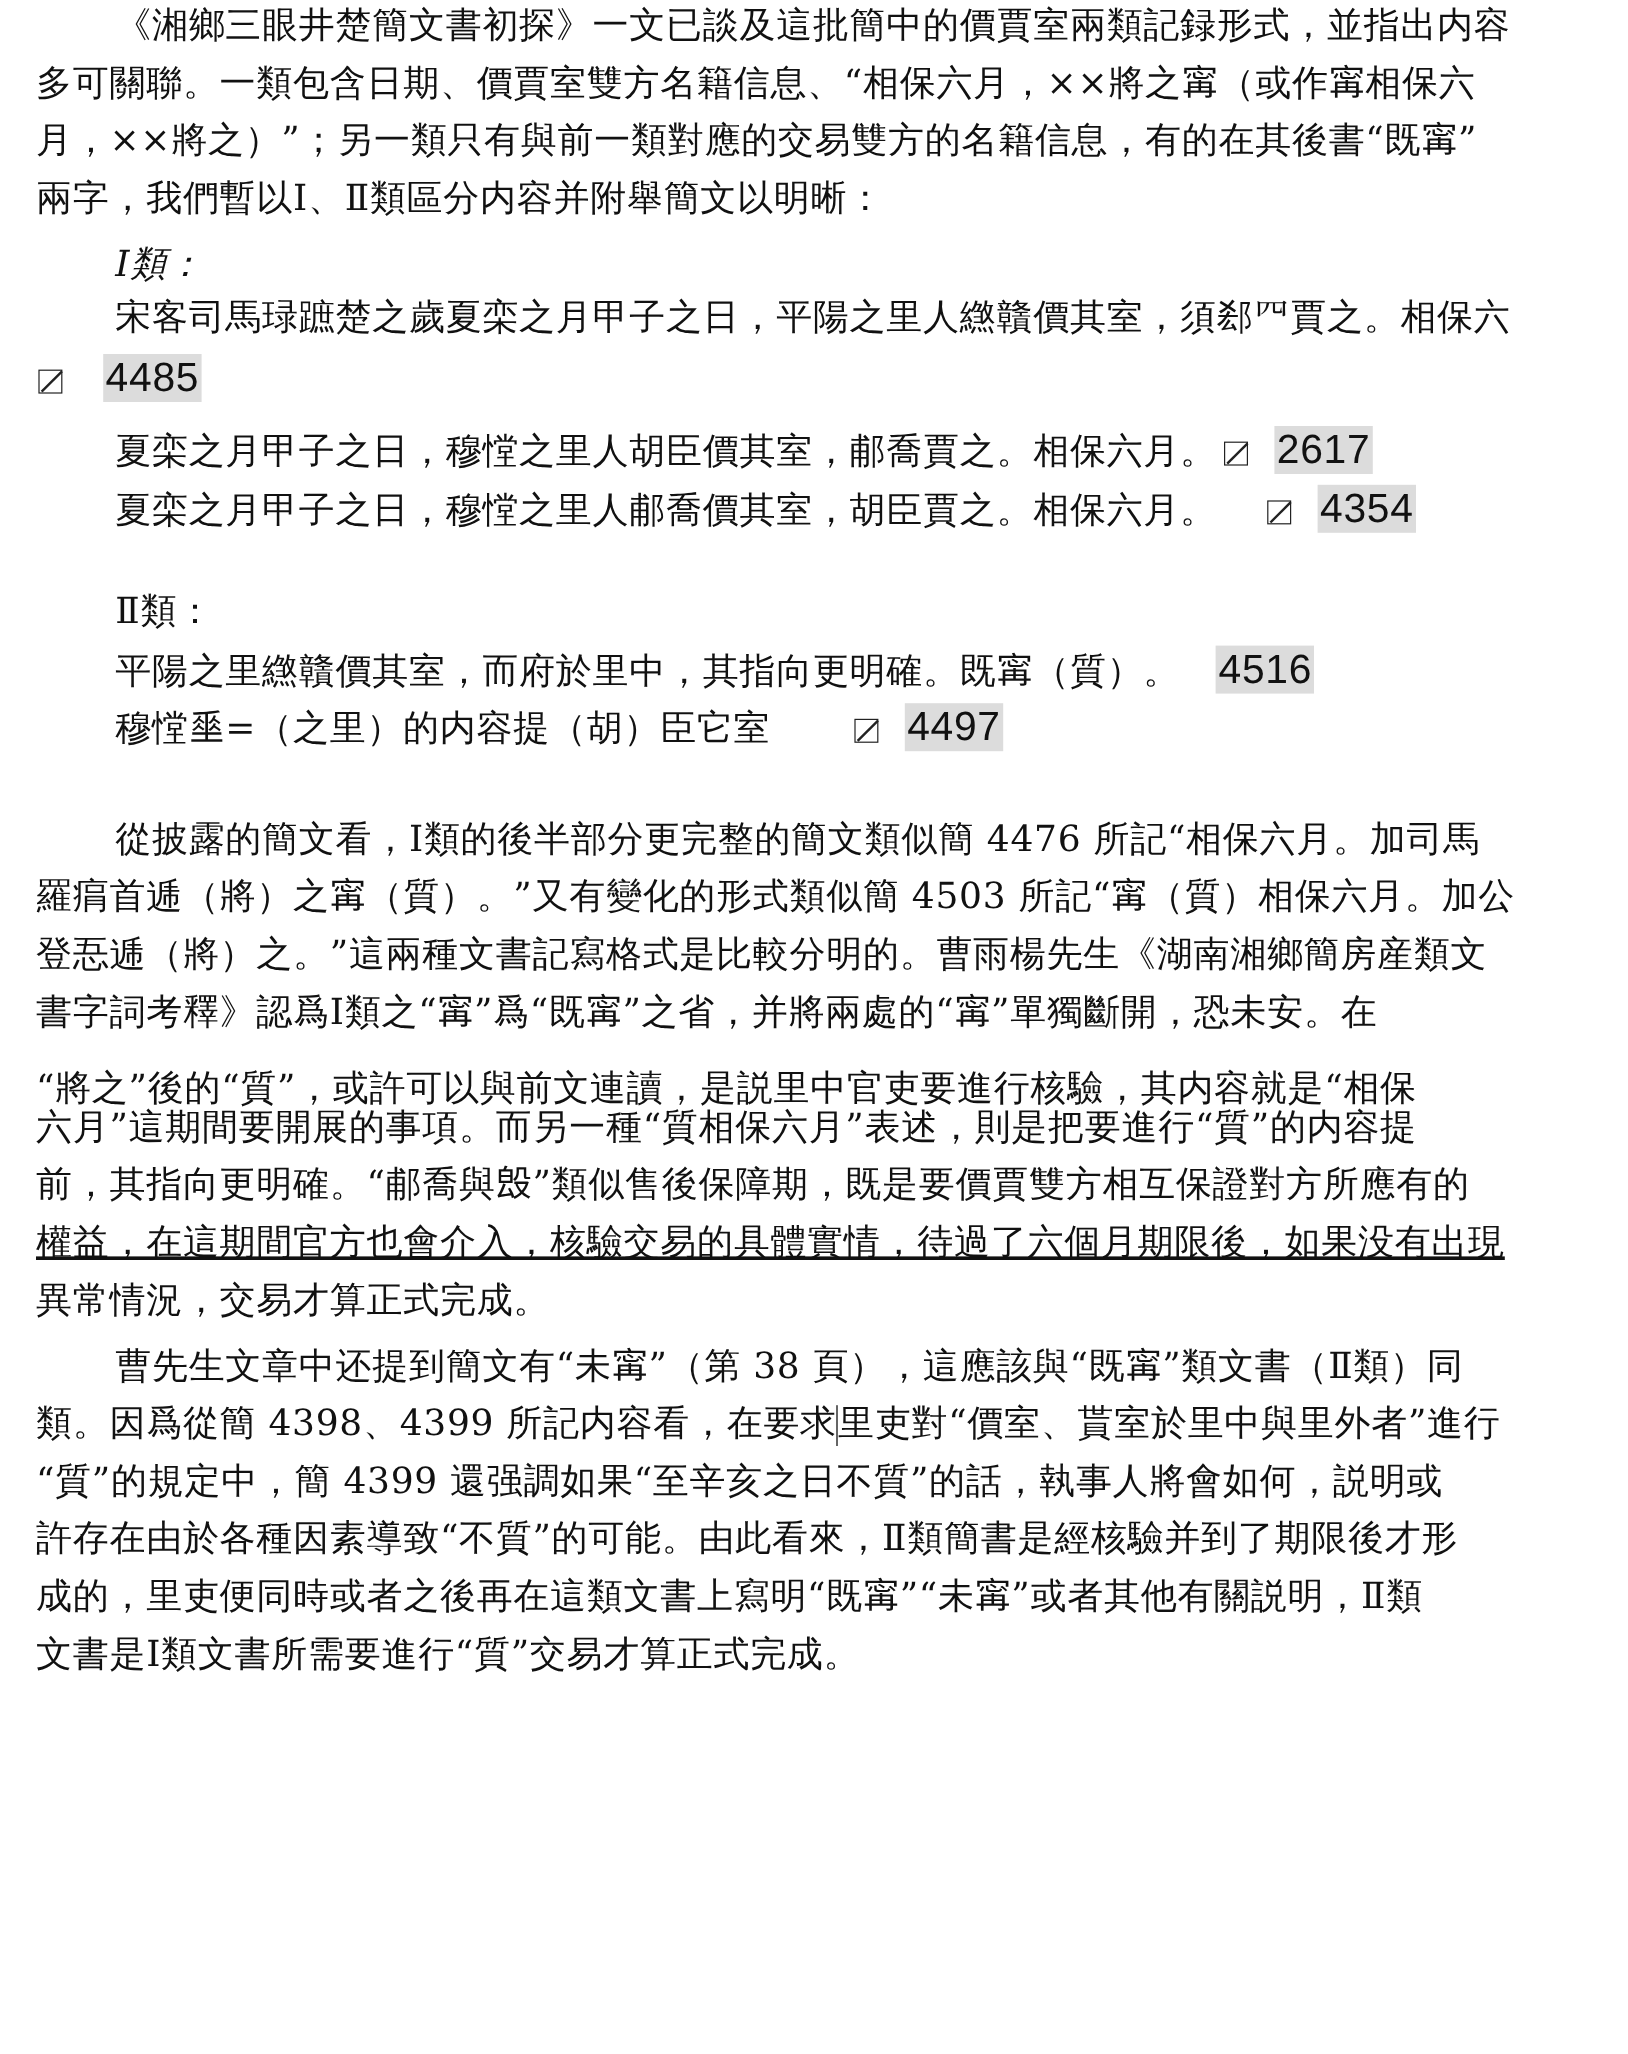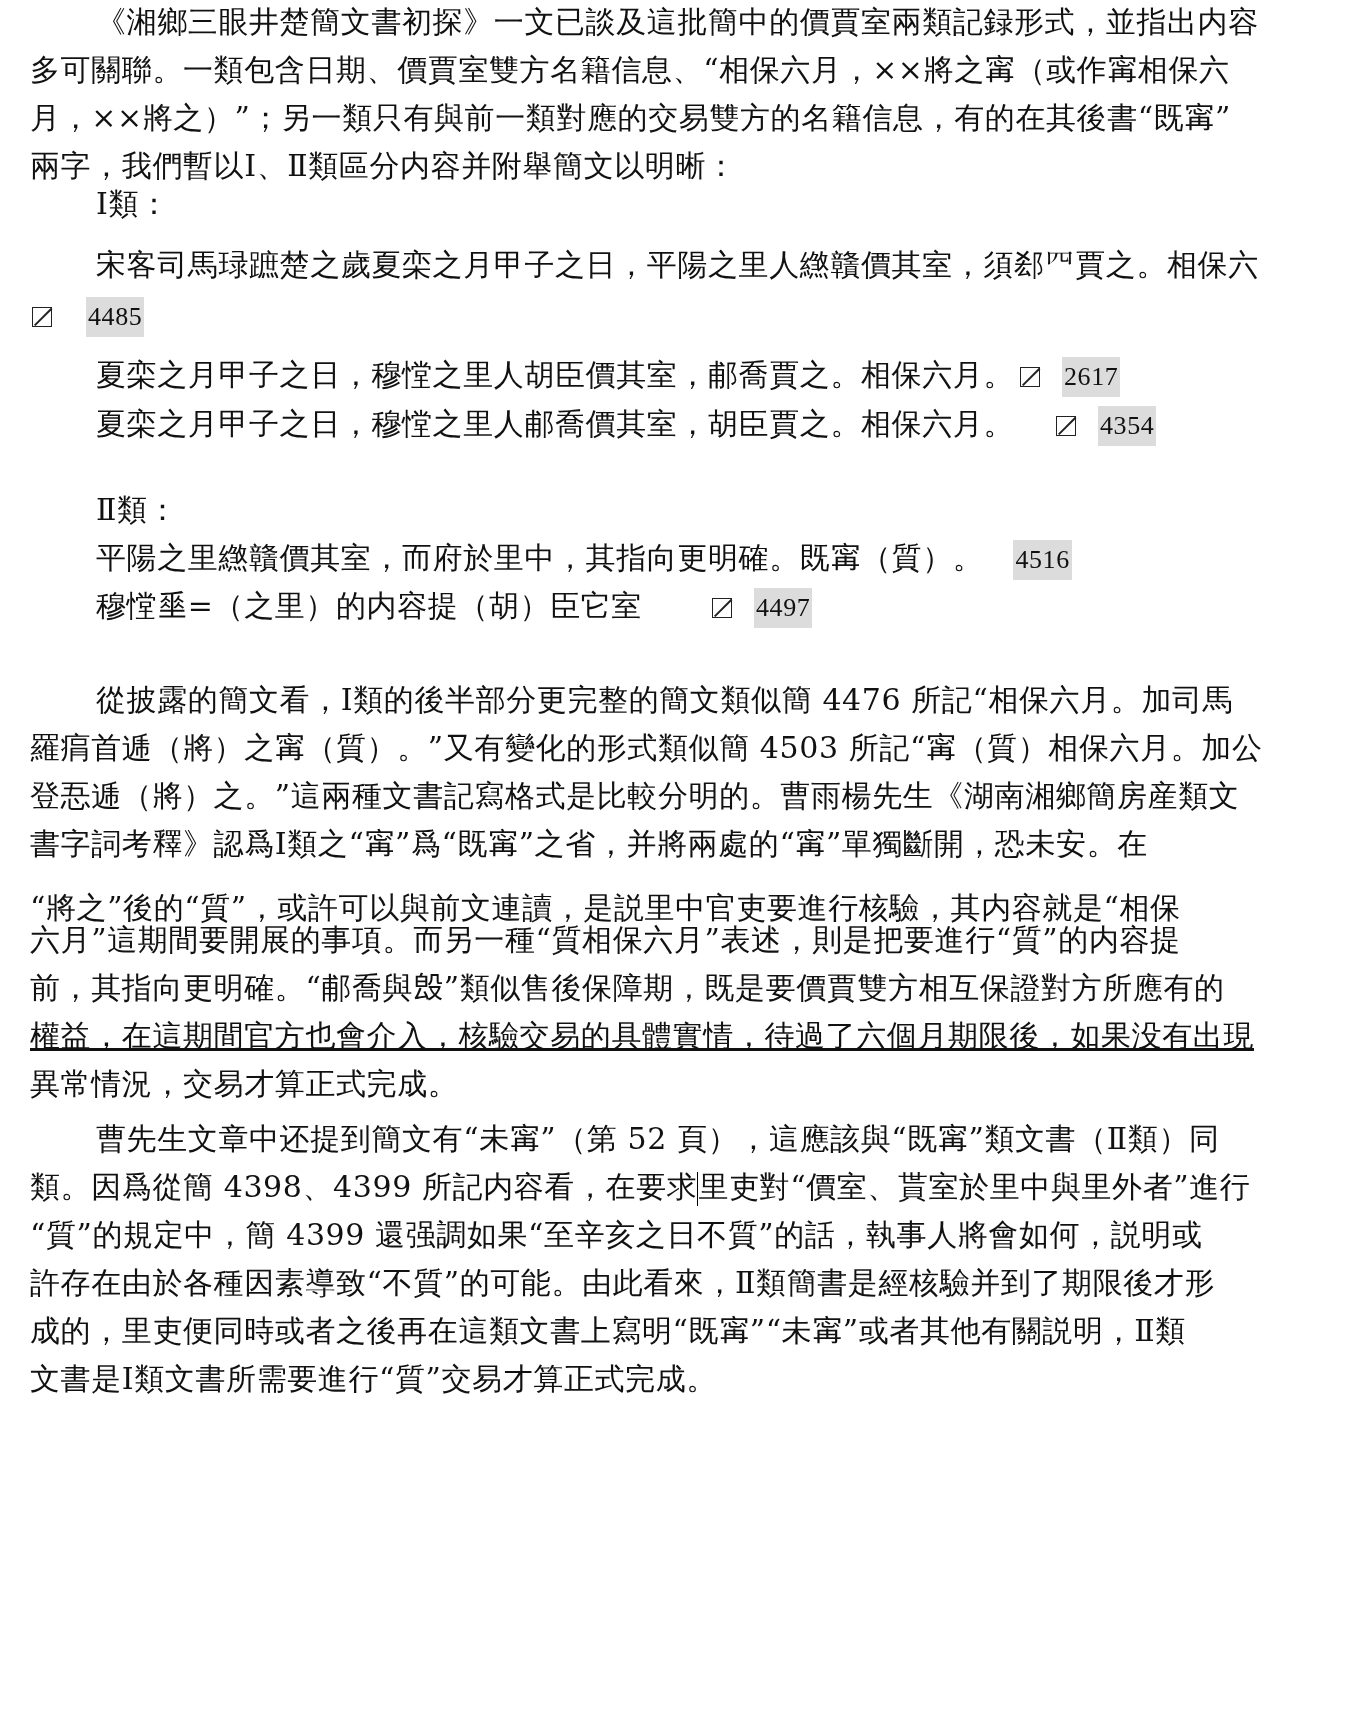--- a/index.html
+++ b/index.html
@@ -9,21 +9,21 @@
     color: #111111;
   }
   .page { position: absolute; left: 30px; top: 0; width: 1300px; }
   .line {
     position: absolute; left: 0; white-space: nowrap;
     font-size: 30px; line-height: 40px; letter-spacing: 0.6px;
   }
   .ind { left: 66px; }
   .num {
     background: #dcdcdc; padding: 0 2px; display: inline-block;
-    font-family: Liberation Serif, serif; font-size: 26px;
+    font-family: Liberation Sans, sans-serif; font-size: 34px;
   }
   .box {
     display: inline-block; width: 20px; height: 20px; border: 1.5px solid #222;
     position: relative; vertical-align: middle; margin: 0 6px; box-sizing: border-box;
   }
   .box::after {
     content: ""; position: absolute; left: -2px; top: 8px; width: 24px; height: 1.5px;
     background: #222; transform: rotate(-45deg);
   }
   .caret { display: inline-block; width: 1px; height: 34px; background: #000; vertical-align: middle; }
@@ -32,21 +32,21 @@
 </head>
 <body>
 
 <div class="page">
 
   <div class="line ind" style="top:2px;">《湘鄉三眼井楚簡文書初探》一文已談及這批簡中的價賈室兩類記録形式，並指出内容</div>
   <div class="line" style="top:50px;">多可關聯。一類包含日期、價賈室雙方名籍信息、“相保六月，××將之𡩋（或作𡩋相保六</div>
   <div class="line" style="top:98px;">月，××將之）”；另一類只有與前一類對應的交易雙方的名籍信息，有的在其後書“既𡩋”</div>
   <div class="line" style="top:146px;">兩字，我們暫以Ⅰ、Ⅱ類區分内容并附舉簡文以明晰：</div>
 
-  <div class="line ind" style="top:184px;">Ⅰ類：</div>
+  <div class="line ind" style="top:201px;font-style:italic;">Ⅰ類：</div>
   <div class="line ind" style="top:245px;">宋客司馬琭蹠楚之歲夏栾之月甲子之日，平陽之里人繺贛價其室，須郄𦉪賈之。相保六</div>
   <div class="line" style="top:295px;">
     <span class="box" style="margin-left:2px;"></span><span class="gap" style="width:28px;"></span><span class="num">4485</span>
   </div>
   <div class="line ind" style="top:355px;">
     <span>夏栾之月甲子之日，穆憆之里人胡臣價其室，郙喬賈之。相保六月。</span><span class="box"></span><span class="gap" style="width:16px;"></span><span class="num">2617</span>
   </div>
   <div class="line ind" style="top:404px;">
     <span>夏栾之月甲子之日，穆憆之里人郙喬價其室，胡臣賈之。相保六月。</span><span class="gap" style="width:36px;"></span><span class="box"></span><span class="gap" style="width:16px;"></span><span class="num">4354</span>
   </div>
@@ -62,21 +62,21 @@
   <div class="line ind" style="top:680px;">從披露的簡文看，Ⅰ類的後半部分更完整的簡文類似簡 4476 所記“相保六月。加司馬</div>
   <div class="line" style="top:728px;">羅㾓首逓（將）之𡩋（質）。”又有變化的形式類似簡 4503 所記“𡩋（質）相保六月。加公</div>
   <div class="line" style="top:776px;">登忢逓（將）之。”這兩種文書記寫格式是比較分明的。曹雨楊先生《湖南湘鄉簡房産類文</div>
   <div class="line" style="top:824px;">書字詞考釋》認爲Ⅰ類之“𡩋”爲“既𡩋”之省，并將兩處的“𡩋”單獨斷開，恐未安。在</div>
   <div class="line" style="top:872px;margin-top:16px;">“將之”後的“質”，或許可以與前文連讀，是説里中官吏要進行核驗，其内容就是“相保</div>
   <div class="line" style="top:920px;">六月”這期間要開展的事項。而另一種“質相保六月”表述，則是把要進行“質”的内容提</div>
   <div class="line" style="top:968px;">前，其指向更明確。“郙喬與𣪕”類似售後保障期，既是要價賈雙方相互保證對方所應有的</div>
   <div class="line" style="top:1016px;text-decoration:underline;">權益，在這期間官方也會介入，核驗交易的具體實情，待過了六個月期限後，如果没有出現</div>
   <div class="line" style="top:1064px;">異常情況，交易才算正式完成。</div>
 
-  <div class="line ind" style="top:1119px;">曹先生文章中还提到簡文有“未𡩋”（第 52 頁），這應該與“既𡩋”類文書（Ⅱ類）同</div>
+  <div class="line ind" style="top:1119px;">曹先生文章中还提到簡文有“未𡩋”（第 38 頁），這應該與“既𡩋”類文書（Ⅱ類）同</div>
   <div class="line" style="top:1167px;">
     <span>類。因爲從簡 4398、4399 所記内容看，在要求</span><span class="caret"></span><span>里吏對“價室、貰室於里中與里外者”進行</span>
   </div>
   <div class="line" style="top:1215px;">“質”的規定中，簡 4399 還强調如果“至辛亥之日不質”的話，執事人將會如何，説明或</div>
   <div class="line" style="top:1263px;">許存在由於各種因素導致“不質”的可能。由此看來，Ⅱ類簡書是經核驗并到了期限後才形</div>
   <div class="line" style="top:1311px;">成的，里吏便同時或者之後再在這類文書上寫明“既𡩋”“未𡩋”或者其他有關説明，Ⅱ類</div>
   <div class="line" style="top:1359px;">文書是Ⅰ類文書所需要進行“質”交易才算正式完成。</div>
 </div>
 
 </body></html>

